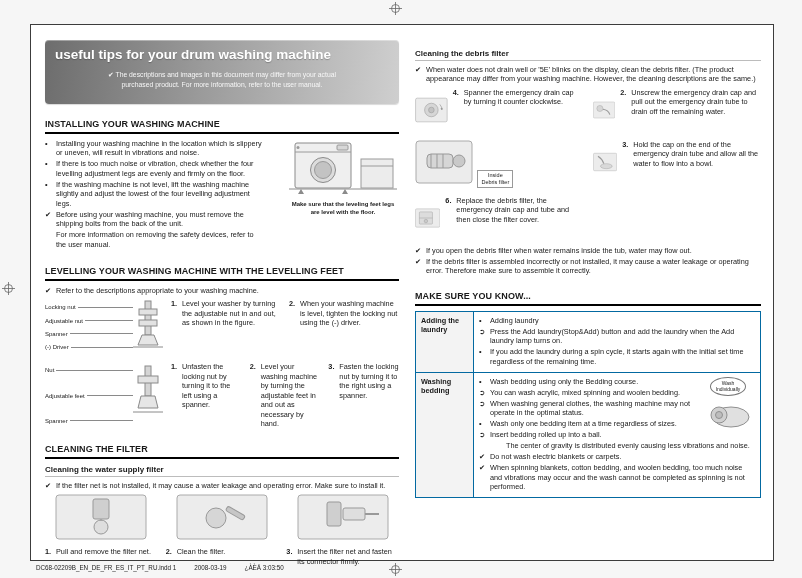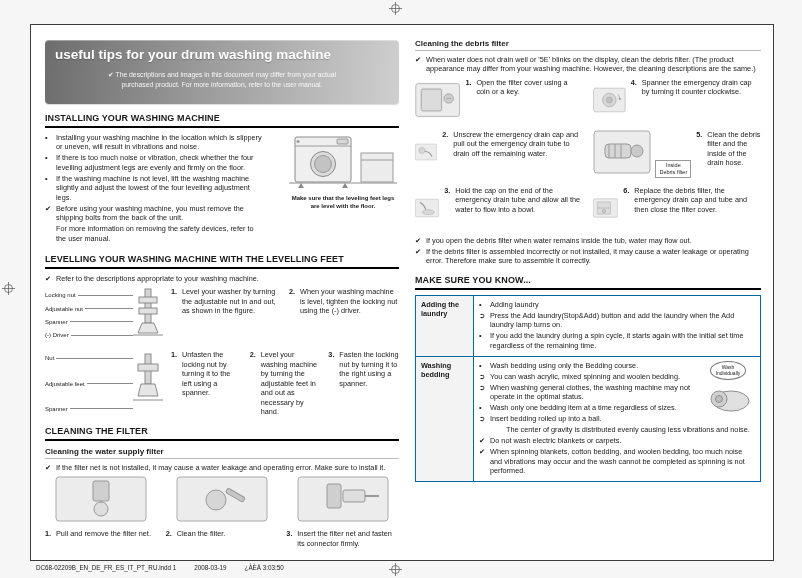--- a/index.html
+++ b/index.html
@@ -4,21 +4,21 @@
 <style>
   *{margin:0;padding:0;box-sizing:border-box}
   html,body{width:802px;height:578px;overflow:hidden;background:#f6f6f6;
     font-family:"Liberation Sans","DejaVu Sans",sans-serif;color:#1a1a1a;}
   .canvas{position:relative;width:802px;height:578px}
   .sheet{position:absolute;left:30px;top:24px;width:744px;height:537px;background:#fff;border:1px solid #3c3c3c}
   .col{position:absolute;top:12px}
   .col-left{left:14px;width:354px}
   .col-right{left:384px;width:346px}
 
-  h2.sec{font-size:9px;font-weight:bold;border-bottom:2px solid #000;padding-bottom:3px;margin:9px 0 5px;letter-spacing:.1px}
+  h2.sec{font-size:9px;font-weight:bold;border-bottom:2px solid #000;padding-bottom:3px;margin:15px 0 5px;letter-spacing:.1px}
   h3.sub{font-size:8px;font-weight:bold;border-bottom:1px solid #bcbcbc;padding-bottom:2px;margin:6px 0 4px}
 
   .banner{height:64px;border-radius:4px;margin-top:3px;padding:7px 10px 0;color:#fff;
     background:linear-gradient(95deg,#6d6d6d 0%,#9b9b9b 45%,#cfcfcf 100%);
     box-shadow:inset 0 1px 0 rgba(255,255,255,.35), 0 1px 1px rgba(0,0,0,.15)}
   .banner-title{font-size:13.5px;font-weight:bold;text-shadow:0 1px 1px rgba(0,0,0,.25)}
   .banner-note{font-size:6.8px;line-height:1.4;text-align:center;margin-top:8px;color:#f7f7f7}
 
   .li{font-size:7.3px;line-height:1.3;padding-left:11px;text-indent:-11px;margin-bottom:1.5px}
   .li .mk{display:inline-block;width:11px;text-indent:0;font-weight:bold}
@@ -210,34 +210,25 @@
             <rect x="46" y="14" width="22" height="12" rx="2" fill="#dedede" stroke="#999"></rect>
             <line x1="68" y1="20" x2="82" y2="20" stroke="#999" stroke-width="2"></line>
           </svg>
           <div class="cap"><b>3.</b><span>Insert the filter net and fasten its connector firmly.</span></div>
         </div>
       </div>
     </div>
 
     <div class="col col-right">
 
-      <h3 class="sub" style="margin-top:2px">Cleaning the debris filter</h3>
+      <h3 class="sub" style="margin-top:12px">Cleaning the debris filter</h3>
       <div class="li"><span class="mk">✔</span><span>When water does not drain well or '5E' blinks on the display, clean the debris filter. (The product appearance may differ from your washing machine. However, the cleaning descriptions are the same.)</span></div>
 
       <div class="dgrid">
 
-        <div class="dcell">
-          <svg width="58" height="44" viewBox="0 0 58 44">
-            <rect x="1" y="1" width="56" height="42" rx="3" fill="#ececec" stroke="#aaa"></rect>
-            <rect x="8" y="8" width="26" height="28" rx="2" fill="#dcdcdc" stroke="#999"></rect>
-            <circle cx="43" cy="20" r="6" fill="#cfcfcf" stroke="#999"></circle>
-            <line x1="40" y1="20" x2="46" y2="20" stroke="#999"></line>
-          </svg>
-          <div class="dtext"><b>1.</b><span>Open the filter cover using a coin or a key.</span></div>
-        </div>
 
         <div class="dcell">
           <svg width="58" height="44" viewBox="0 0 58 44">
             <rect x="1" y="1" width="56" height="42" rx="3" fill="#ececec" stroke="#aaa"></rect>
             <circle cx="29" cy="22" r="12" fill="#d6d6d6" stroke="#999"></circle>
             <circle cx="29" cy="22" r="5" fill="#c2c2c2" stroke="#999"></circle>
             <path d="M44 12 a16 16 0 0 1 4 10" fill="none" stroke="#8a8a8a"></path>
             <path d="M48 22 l-3 -2 l4 -2 z" fill="#8a8a8a"></path>
           </svg>
           <div class="dtext"><b>4.</b><span>Spanner the emergency drain cap by turning it counter clockwise.</span></div>
@@ -257,21 +248,20 @@
             <svg width="58" height="44" viewBox="0 0 58 44">
               <rect x="1" y="1" width="56" height="42" rx="3" fill="#ececec" stroke="#aaa"></rect>
               <rect x="12" y="14" width="26" height="14" rx="4" fill="#d6d6d6" stroke="#999"></rect>
               <line x1="16" y1="14" x2="16" y2="28" stroke="#999"></line>
               <line x1="22" y1="14" x2="22" y2="28" stroke="#999"></line>
               <line x1="28" y1="14" x2="28" y2="28" stroke="#999"></line>
               <circle cx="44" cy="21" r="6" fill="#c9c9c9" stroke="#999"></circle>
             </svg>
             <div class="inside-label"><span>Inside</span><br><span>Debris filter</span></div>
           </div>
-          <div class="dtext"><b>5.</b><span>Clean the debris filter and the inside of the drain hose.</span></div>
         </div>
 
         <div class="dcell">
           <svg width="58" height="44" viewBox="0 0 58 44">
             <rect x="1" y="1" width="56" height="42" rx="3" fill="#ececec" stroke="#aaa"></rect>
             <path d="M12 8 q10 6 14 18" fill="none" stroke="#9a9a9a" stroke-width="3"></path>
             <ellipse cx="32" cy="32" rx="14" ry="6" fill="#d9d9d9" stroke="#999"></ellipse>
           </svg>
           <div class="dtext"><b>3.</b><span>Hold the cap on the end of the emergency drain tube and allow all the water to flow into a bowl.</span></div>
         </div>

